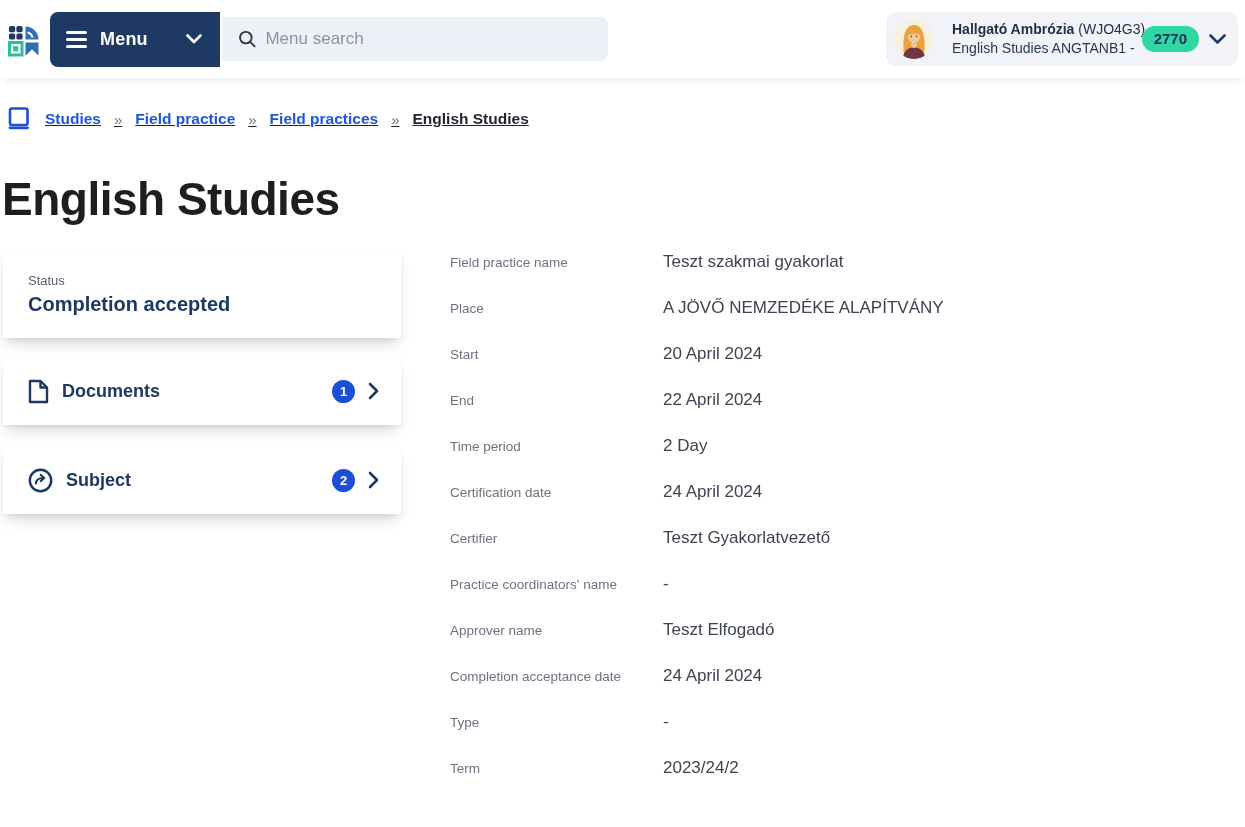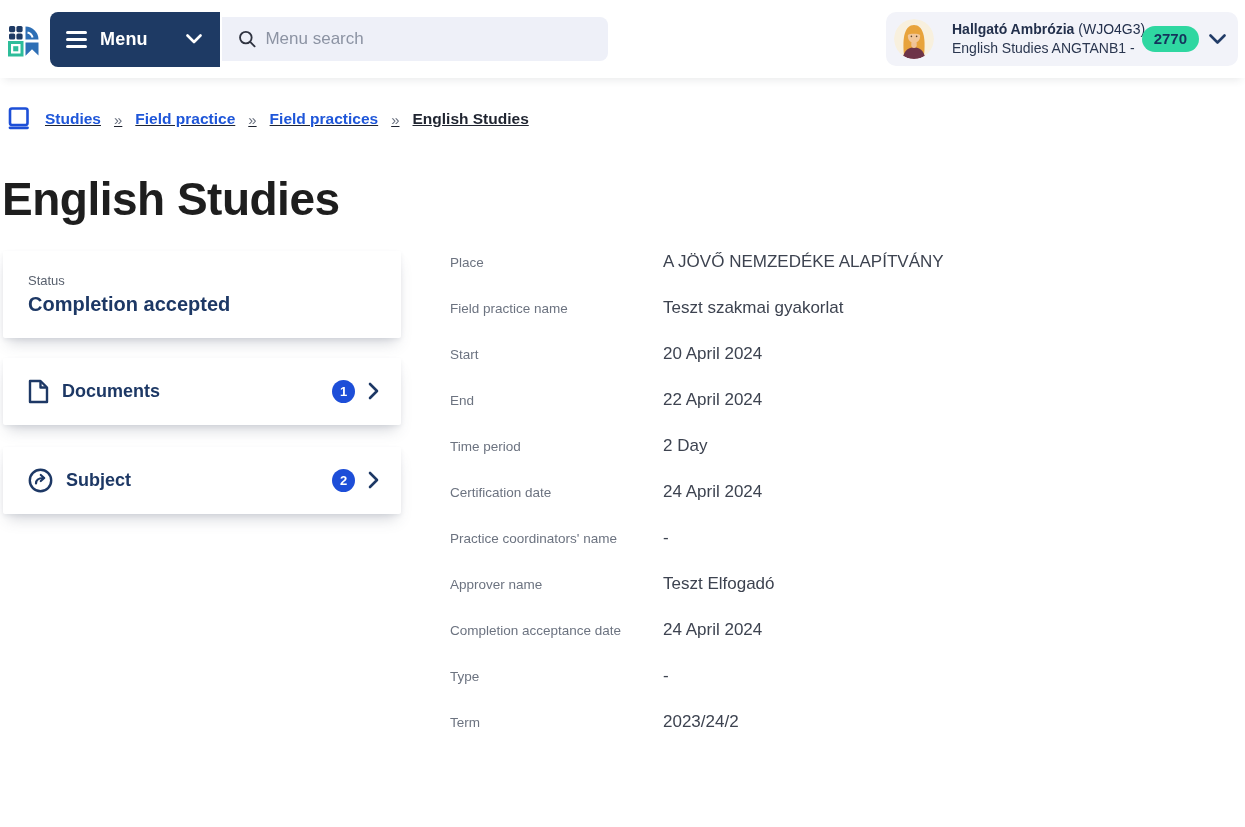--- a/index.html
+++ b/index.html
@@ -241,44 +241,48 @@
         <span class="nav-caret">
           <svg width="11" height="18" viewBox="0 0 11 18">
             <polyline points="2,2 9,9 2,16" fill="none" stroke="#1D3865" stroke-width="2.6" stroke-linecap="round" stroke-linejoin="round"></polyline>
           </svg>
         </span>
       </div>
     </div>
 
     <div class="details">
       <div class="detail-row">
+        <span class="detail-label">Field practice name</span>
+        <span class="detail-value">Teszt szakmai gyakorlat</span>
+      </div>
+      <div class="detail-row">
         <span class="detail-label">Place</span>
         <span class="detail-value">A JÖVŐ NEMZEDÉKE ALAPÍTVÁNY</span>
       </div>
       <div class="detail-row">
-        <span class="detail-label">Field practice name</span>
-        <span class="detail-value">Teszt szakmai gyakorlat</span>
-      </div>
-      <div class="detail-row">
         <span class="detail-label">Start</span>
         <span class="detail-value">20 April 2024</span>
       </div>
       <div class="detail-row">
         <span class="detail-label">End</span>
         <span class="detail-value">22 April 2024</span>
       </div>
       <div class="detail-row">
         <span class="detail-label">Time period</span>
         <span class="detail-value">2 Day</span>
       </div>
       <div class="detail-row">
         <span class="detail-label">Certification date</span>
         <span class="detail-value">24 April 2024</span>
       </div>
       <div class="detail-row">
+        <span class="detail-label">Certifier</span>
+        <span class="detail-value">Teszt Gyakorlatvezető</span>
+      </div>
+      <div class="detail-row">
         <span class="detail-label">Practice coordinators' name</span>
         <span class="detail-value">-</span>
       </div>
       <div class="detail-row">
         <span class="detail-label">Approver name</span>
         <span class="detail-value">Teszt Elfogadó</span>
       </div>
       <div class="detail-row">
         <span class="detail-label">Completion acceptance date</span>
         <span class="detail-value">24 April 2024</span>

